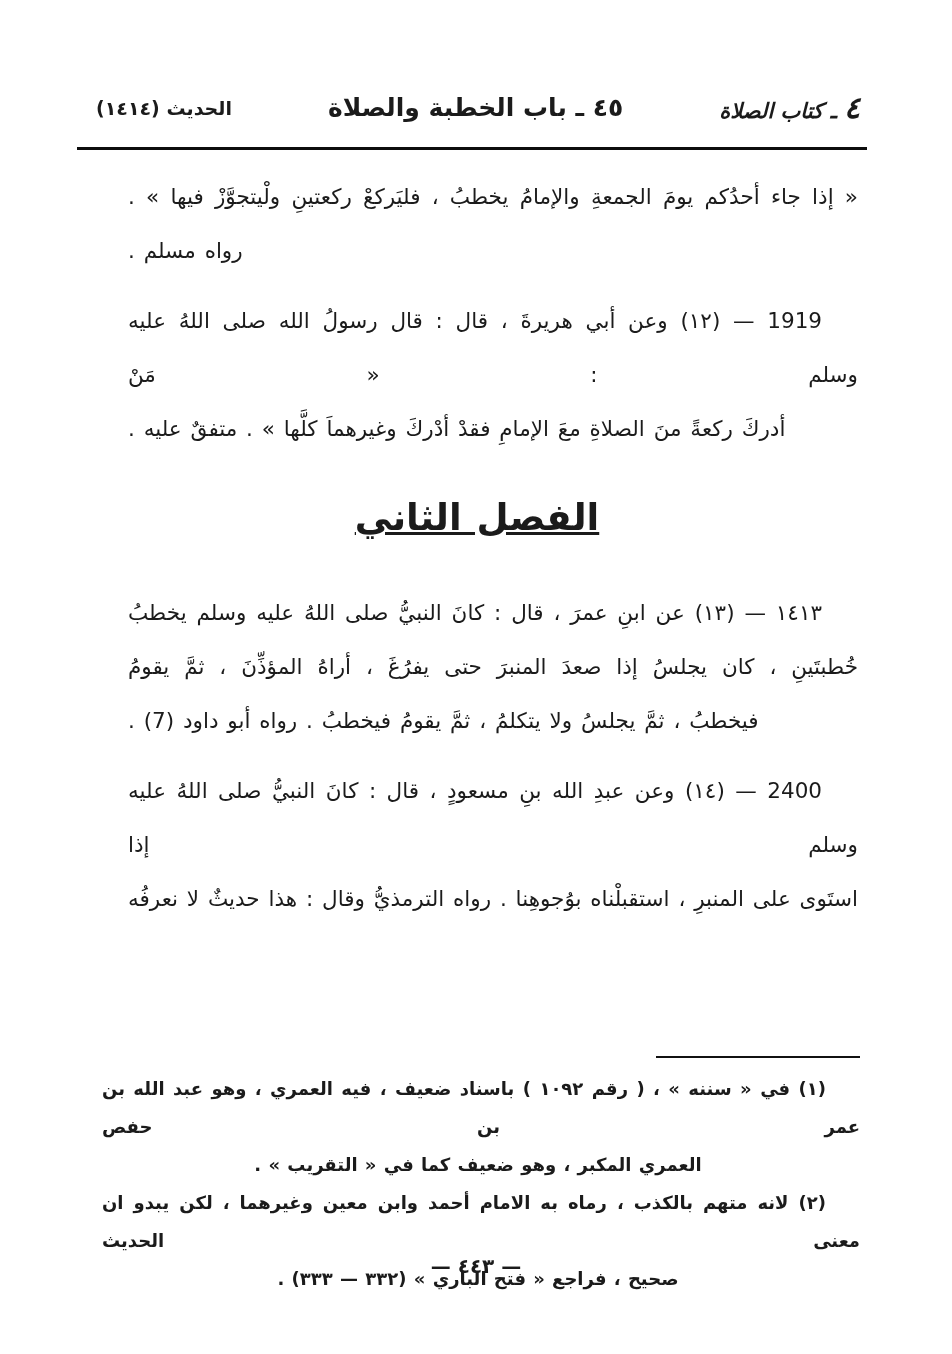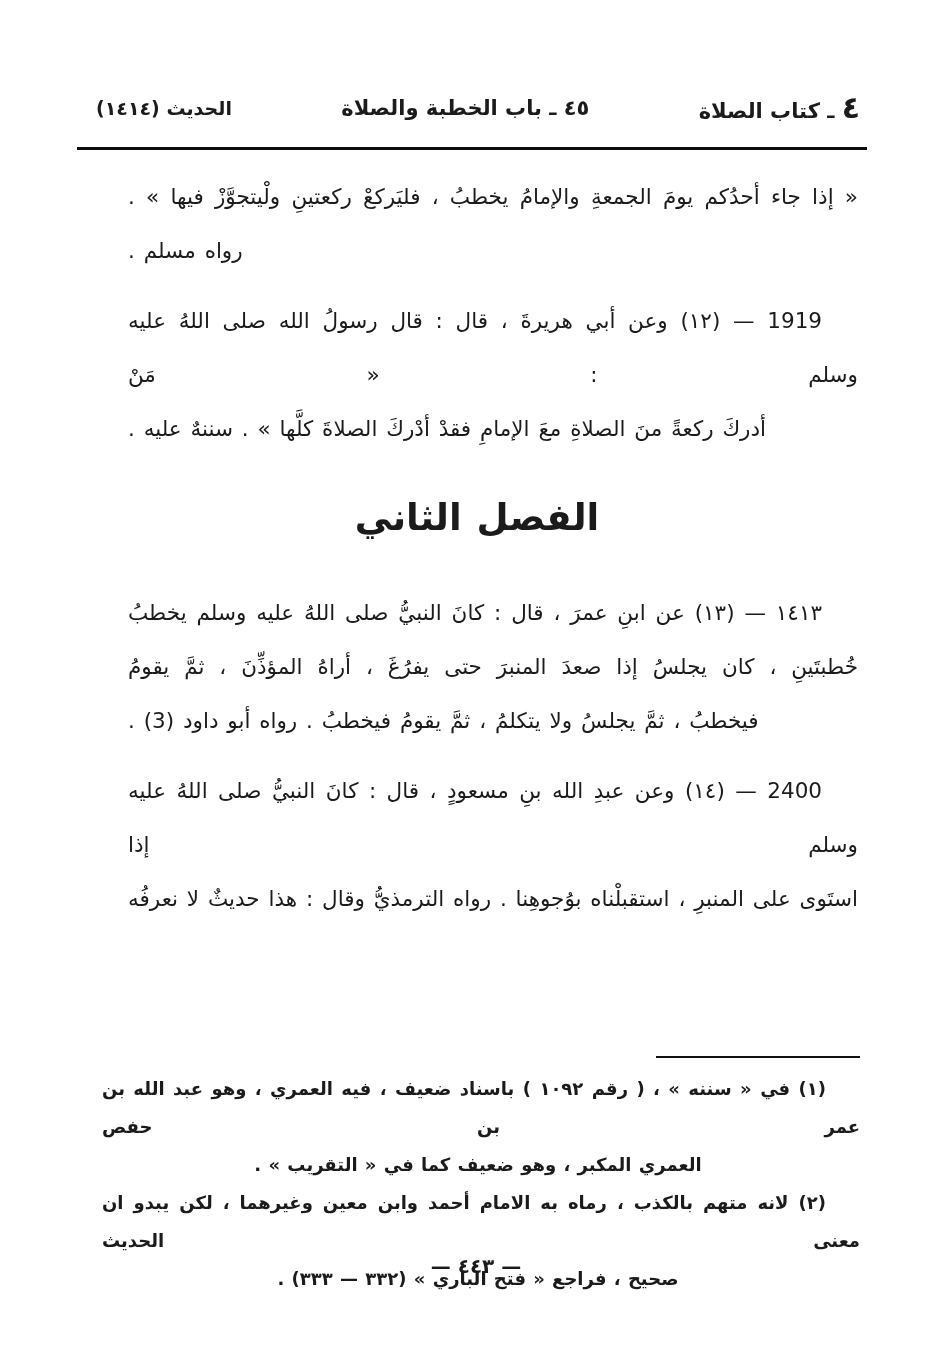--- a/index.html
+++ b/index.html
@@ -17,23 +17,23 @@
   }
   
   .header {
     position: absolute;
     top: 90px; right: 92px; left: 96px;
     display: flex;
     justify-content: space-between;
     align-items: center;
     font-weight: bold;
   }
-  .head-book { font-size: 21px; }
+  .head-book { font-size: 21px; font-style: italic; }
   .head-book .big-num { font-size: 30px; font-weight: bold; letter-spacing: 2px; }
-  .head-chapter { font-size: 21px; text-align: center; }
+  .head-chapter { font-size: 25px; text-align: center; }
   .head-ref { font-size: 19px; }
   .head-rule {
     position: absolute;
     top: 147px; left: 77px; right: 85px;
     border-top: 3px solid #0d0d0d;
   }
   
   .body-text {
     position: absolute;
     top: 170px; right: 94px;
@@ -51,20 +51,21 @@
   .indent { text-indent: 36px; }
   .mt { margin-top: 16px; }
   .heading {
     font-size: 37px;
     font-weight: bold;
     text-align: left;
     text-align-last: center;
     line-height: 64px;
     margin: 30px 0 36px 0;
     letter-spacing: 1px;
+    text-decoration: underline;
   }
   
   .footnotes {
     position: absolute;
     top: 1056px; right: 92px;
     width: 764px;
   }
   .fn-rule {
     width: 204px;
     border-top: 2px solid #111;
@@ -103,25 +104,25 @@
     <div class="head-chapter">٤٥ ـ باب الخطبة والصلاة</div>
     <div class="head-ref">الحديث (١٤١٤)</div>
   </div>
 
   <div class="head-rule"></div>
 
   <div class="body-text">
       <div class="line full">« إذا جاء أحدُكم يومَ الجمعةِ والإمامُ يخطبُ ، فليَركعْ ركعتينِ ولْيتجوَّزْ فيها » .</div>
       <div class="line start">رواه مسلم .</div>
       <div class="line full indent mt">1919 — (١٢) وعن أبي هريرةَ ، قال : قال رسولُ الله صلى اللهُ عليه وسلم : « مَنْ</div>
-      <div class="line start">أدركَ ركعةً منَ الصلاةِ معَ الإمامِ فقدْ أدْركَ الصلاةَ كلَّها » . سننهٌ عليه .</div>
+      <div class="line start">أدركَ ركعةً منَ الصلاةِ معَ الإمامِ فقدْ أدْركَ وغيرهماَ كلَّها » . متفقٌ عليه .</div>
       <div class="line heading">الفصل الثاني</div>
       <div class="line full indent">١٤١٣ — (١٣) عن ابنِ عمرَ ، قال : كانَ النبيُّ صلى اللهُ عليه وسلم يخطبُ</div>
       <div class="line full">خُطبتَينِ ، كان يجلسُ إذا صعدَ المنبرَ حتى يفرُغَ ، أراهُ المؤذِّنَ ، ثمَّ يقومُ</div>
-      <div class="line start">فيخطبُ ، ثمَّ يجلسُ ولا يتكلمُ ، ثمَّ يقومُ فيخطبُ . رواه أبو داود (3) .</div>
+      <div class="line start">فيخطبُ ، ثمَّ يجلسُ ولا يتكلمُ ، ثمَّ يقومُ فيخطبُ . رواه أبو داود (7) .</div>
       <div class="line full indent mt">2400 — (١٤) وعن عبدِ الله بنِ مسعودٍ ، قال : كانَ النبيُّ صلى اللهُ عليه وسلم إذا</div>
       <div class="line full">استَوى على المنبرِ ، استقبلْناه بوُجوهِنا . رواه الترمذيُّ وقال : هذا حديثٌ لا نعرفُه</div>
     </div>
 
   <div class="footnotes">
     <div class="fn-rule"></div>
     <div>
         <div class="fn-line full indent">(١) في « سننه » ، ( رقم ١٠٩٢ ) باسناد ضعيف ، فيه العمري ، وهو عبد الله بن عمر بن حفص</div>
         <div class="fn-line start">العمري المكبر ، وهو ضعيف كما في « التقريب » .</div>
         <div class="fn-line full indent">(٢) لانه متهم بالكذب ، رماه به الامام أحمد وابن معين وغيرهما ، لكن يبدو ان معنى الحديث</div>

